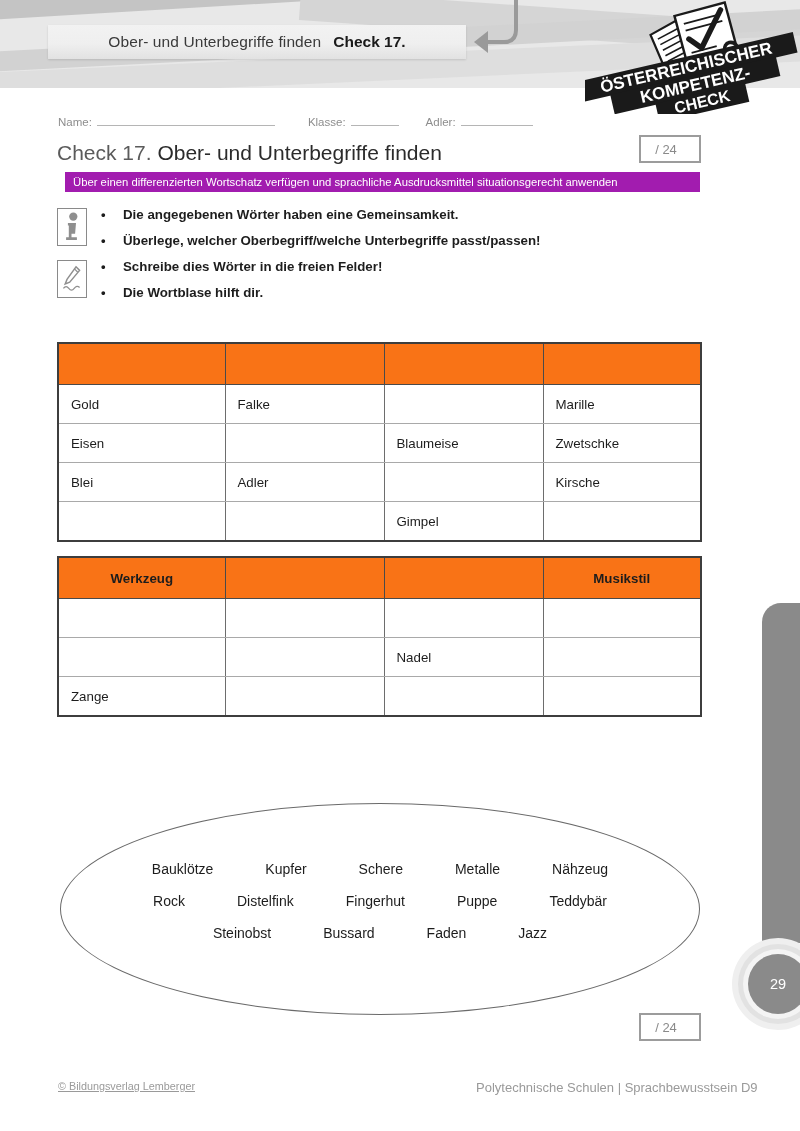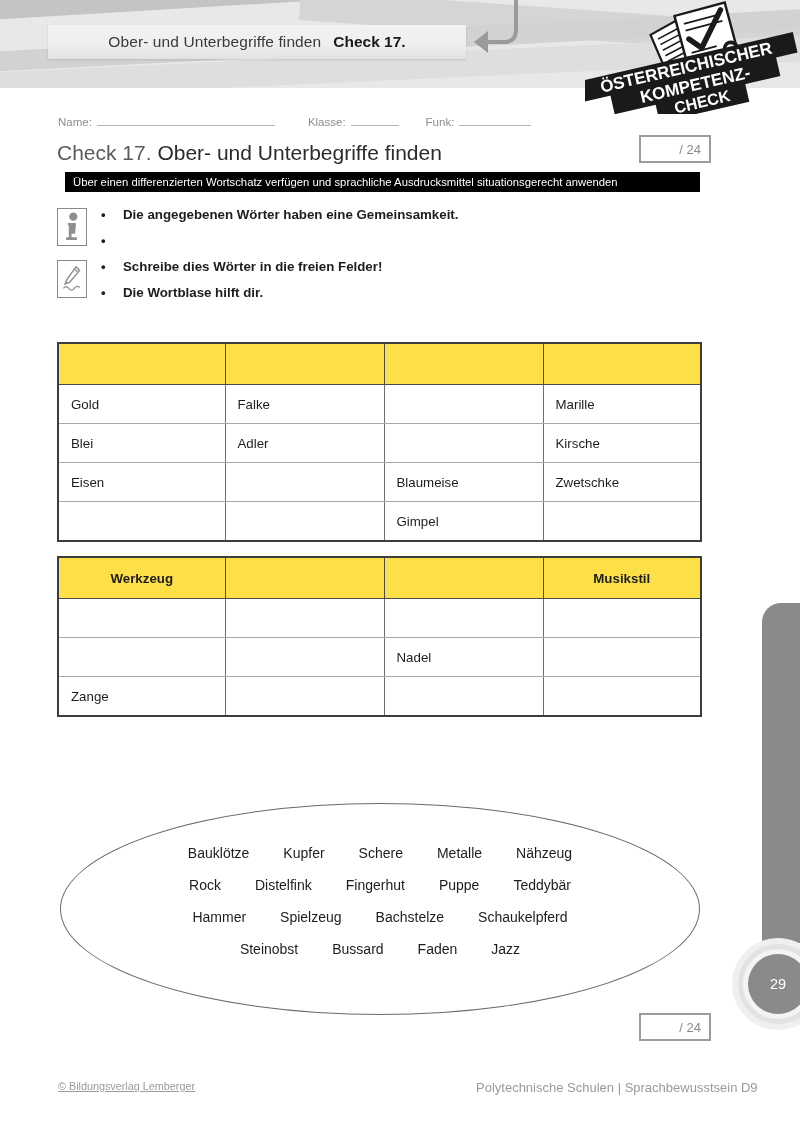--- a/index.html
+++ b/index.html
@@ -116,40 +116,40 @@
     position: absolute;
     left: 57px; top: 141px;
     font-size: 21px;
     color: #5b5b5b;
     white-space: nowrap;
   }
   .page-title .pt-dark { color: #2b2b2b; }
 
   .score-box {
     position: absolute;
-    width: 72px; height: 28px;
+    width: 62px; height: 28px;
     border: 2px solid #9c9c9c;
     background: #fff;
     display: flex;
     align-items: center;
-    justify-content: flex-end;
+    justify-content: center;
     padding-right: 8px;
     box-sizing: border-box;
     font-size: 13px;
     color: #8a8a8a;
   }
   .score-box.top { left: 639px; top: 135px; }
   .score-box.bottom { left: 639px; top: 1013px; }
 
   
   .comp-bar {
     position: absolute;
     left: 65px; top: 172px;
     width: 635px; height: 20px;
-    background: #000000;
+    background: #a21caf;
     display: flex;
     align-items: center;
     padding-left: 8px;
     box-sizing: border-box;
     color: #ffffff;
     font-size: 11.3px;
     white-space: nowrap;
   }
 
   
@@ -204,21 +204,21 @@
   .wtable col.c4 { width: 158px; }
   .wtable th, .wtable td {
     border: 1px solid #a9a9a9;
     height: 38px;
     padding: 0 12px;
     font-size: 13.3px;
     color: #1d1d1d;
     vertical-align: middle;
   }
   .wtable thead th {
-    background: #fde047;
+    background: #f97316;
     height: 40px;
     border: 1px solid #4a4a4a;
     text-align: center;
     font-weight: bold;
     font-size: 13.3px;
   }
   .wtable td { text-align: left; font-weight: normal; }
   .wtable { border: 2px solid #3d3d3d; }
   .wtable tbody tr td { border-left: 1px solid #6d6d6d; border-right: 1px solid #6d6d6d; }
 
@@ -238,21 +238,21 @@
   }
   .bubble-row {
     display: flex;
     justify-content: center;
     align-items: baseline;
     font-size: 14px;
     color: #1d1d1d;
     height: 32px;
     white-space: nowrap;
   }
-  .bubble-row .w { margin: 0 17px; }
+  .bubble-row .w { margin: 0 26px; }
 
   
   .side-tab {
     position: absolute;
     right: 0; top: 603px;
     width: 38px; height: 340px;
     background: #8a8a8a;
     border-radius: 19px 0 0 0;
   }
   .side-tab-label {
@@ -370,21 +370,21 @@
     <rect x="66" y="101" width="92" height="19" fill="#1a1a1a"></rect>
     <text x="112" y="115" text-anchor="middle" fill="#ffffff" font-family="Liberation Sans, sans-serif" font-size="16" font-weight="bold">CHECK</text>
   </g>
 </svg>
 
 <div class="namerow">
   <span class="lbl">Name:</span>
   <span class="rule r-name"></span>
   <span class="lbl">Klasse:</span>
   <span class="rule r-klass"></span>
-  <span class="lbl">Funk:</span>
+  <span class="lbl">Adler:</span>
   <span class="rule r-datum"></span>
 </div>
 
 <div class="page-title">
   <span>Check 17.</span>
   <span class="pt-dark">Ober- und Unterbegriffe finden</span>
 </div>
 <div class="score-box top">
   <span>/ 24</span>
 </div>
@@ -403,20 +403,21 @@
         </svg>
       </div>
     </div>
     <div class="bullet-col">
       <div class="bullet-line">
         <span class="bullet-dot">•</span>
         <span>Die angegebenen Wörter haben eine Gemeinsamkeit.</span>
       </div>
       <div class="bullet-line">
         <span class="bullet-dot">•</span>
+        <span>Überlege, welcher Oberbegriff/welche Unterbegriffe passt/passen!</span>
       </div>
     </div>
   </div>
   <div class="instr-row">
     <div class="icon-col">
       <div class="icon-box">
         <svg viewBox="0 0 30 38" width="27" height="35">
           <path d="M20 6 L24 10 L13 23 L8 25 L10 20 Z" fill="none" stroke="#8f8f8f" stroke-width="1.6"></path>
           <line x1="18" y1="8" x2="22" y2="12" stroke="#8f8f8f" stroke-width="1.4"></line>
           <path d="M6 30 Q9 26 12 30 T18 30 T24 29" fill="none" stroke="#8f8f8f" stroke-width="1.4"></path>
@@ -452,30 +453,30 @@
     </tr>
   </thead>
   <tbody>
     <tr>
       <td>Gold</td>
       <td>Falke</td>
       <td></td>
       <td>Marille</td>
     </tr>
     <tr>
+      <td>Eisen</td>
+      <td></td>
+      <td>Blaumeise</td>
+      <td>Zwetschke</td>
+    </tr>
+    <tr>
       <td>Blei</td>
       <td>Adler</td>
       <td></td>
       <td>Kirsche</td>
-    </tr>
-    <tr>
-      <td>Eisen</td>
-      <td></td>
-      <td>Blaumeise</td>
-      <td>Zwetschke</td>
     </tr>
     <tr>
       <td></td>
       <td></td>
       <td>Gimpel</td>
       <td></td>
     </tr>
   </tbody>
 </table>
 
@@ -525,26 +526,20 @@
     <span class="w">Nähzeug</span>
   </div>
   <div class="bubble-row">
     <span class="w">Rock</span>
     <span class="w">Distelfink</span>
     <span class="w">Fingerhut</span>
     <span class="w">Puppe</span>
     <span class="w">Teddybär</span>
   </div>
   <div class="bubble-row">
-    <span class="w">Hammer</span>
-    <span class="w">Spielzeug</span>
-    <span class="w">Bachstelze</span>
-    <span class="w">Schaukelpferd</span>
-  </div>
-  <div class="bubble-row">
     <span class="w">Steinobst</span>
     <span class="w">Bussard</span>
     <span class="w">Faden</span>
     <span class="w">Jazz</span>
   </div>
 </div>
 
 <div class="score-box bottom">
   <span>/ 24</span>
 </div>

